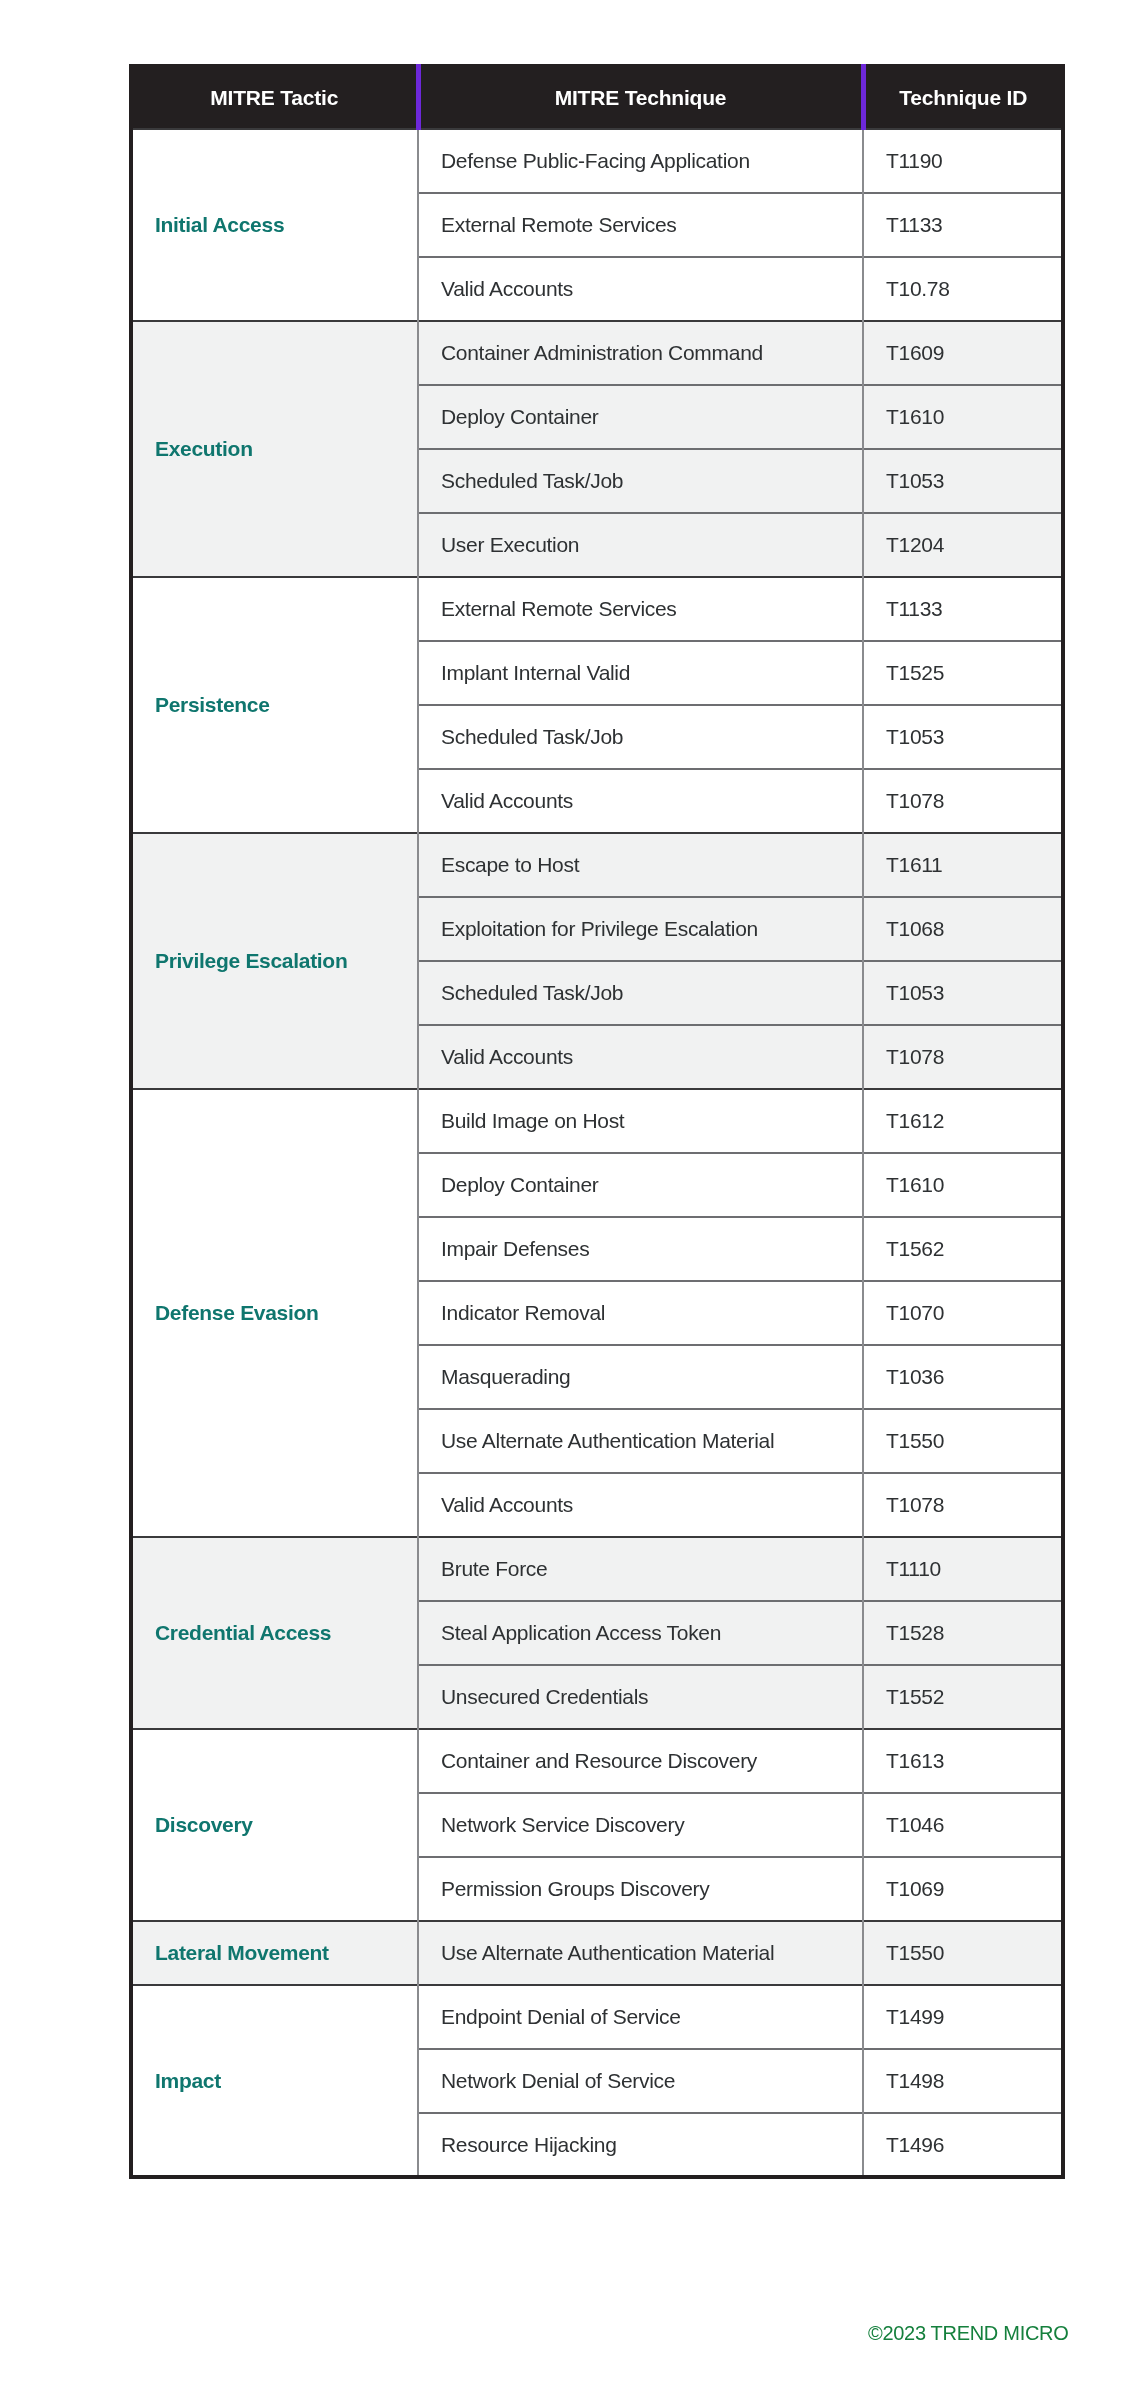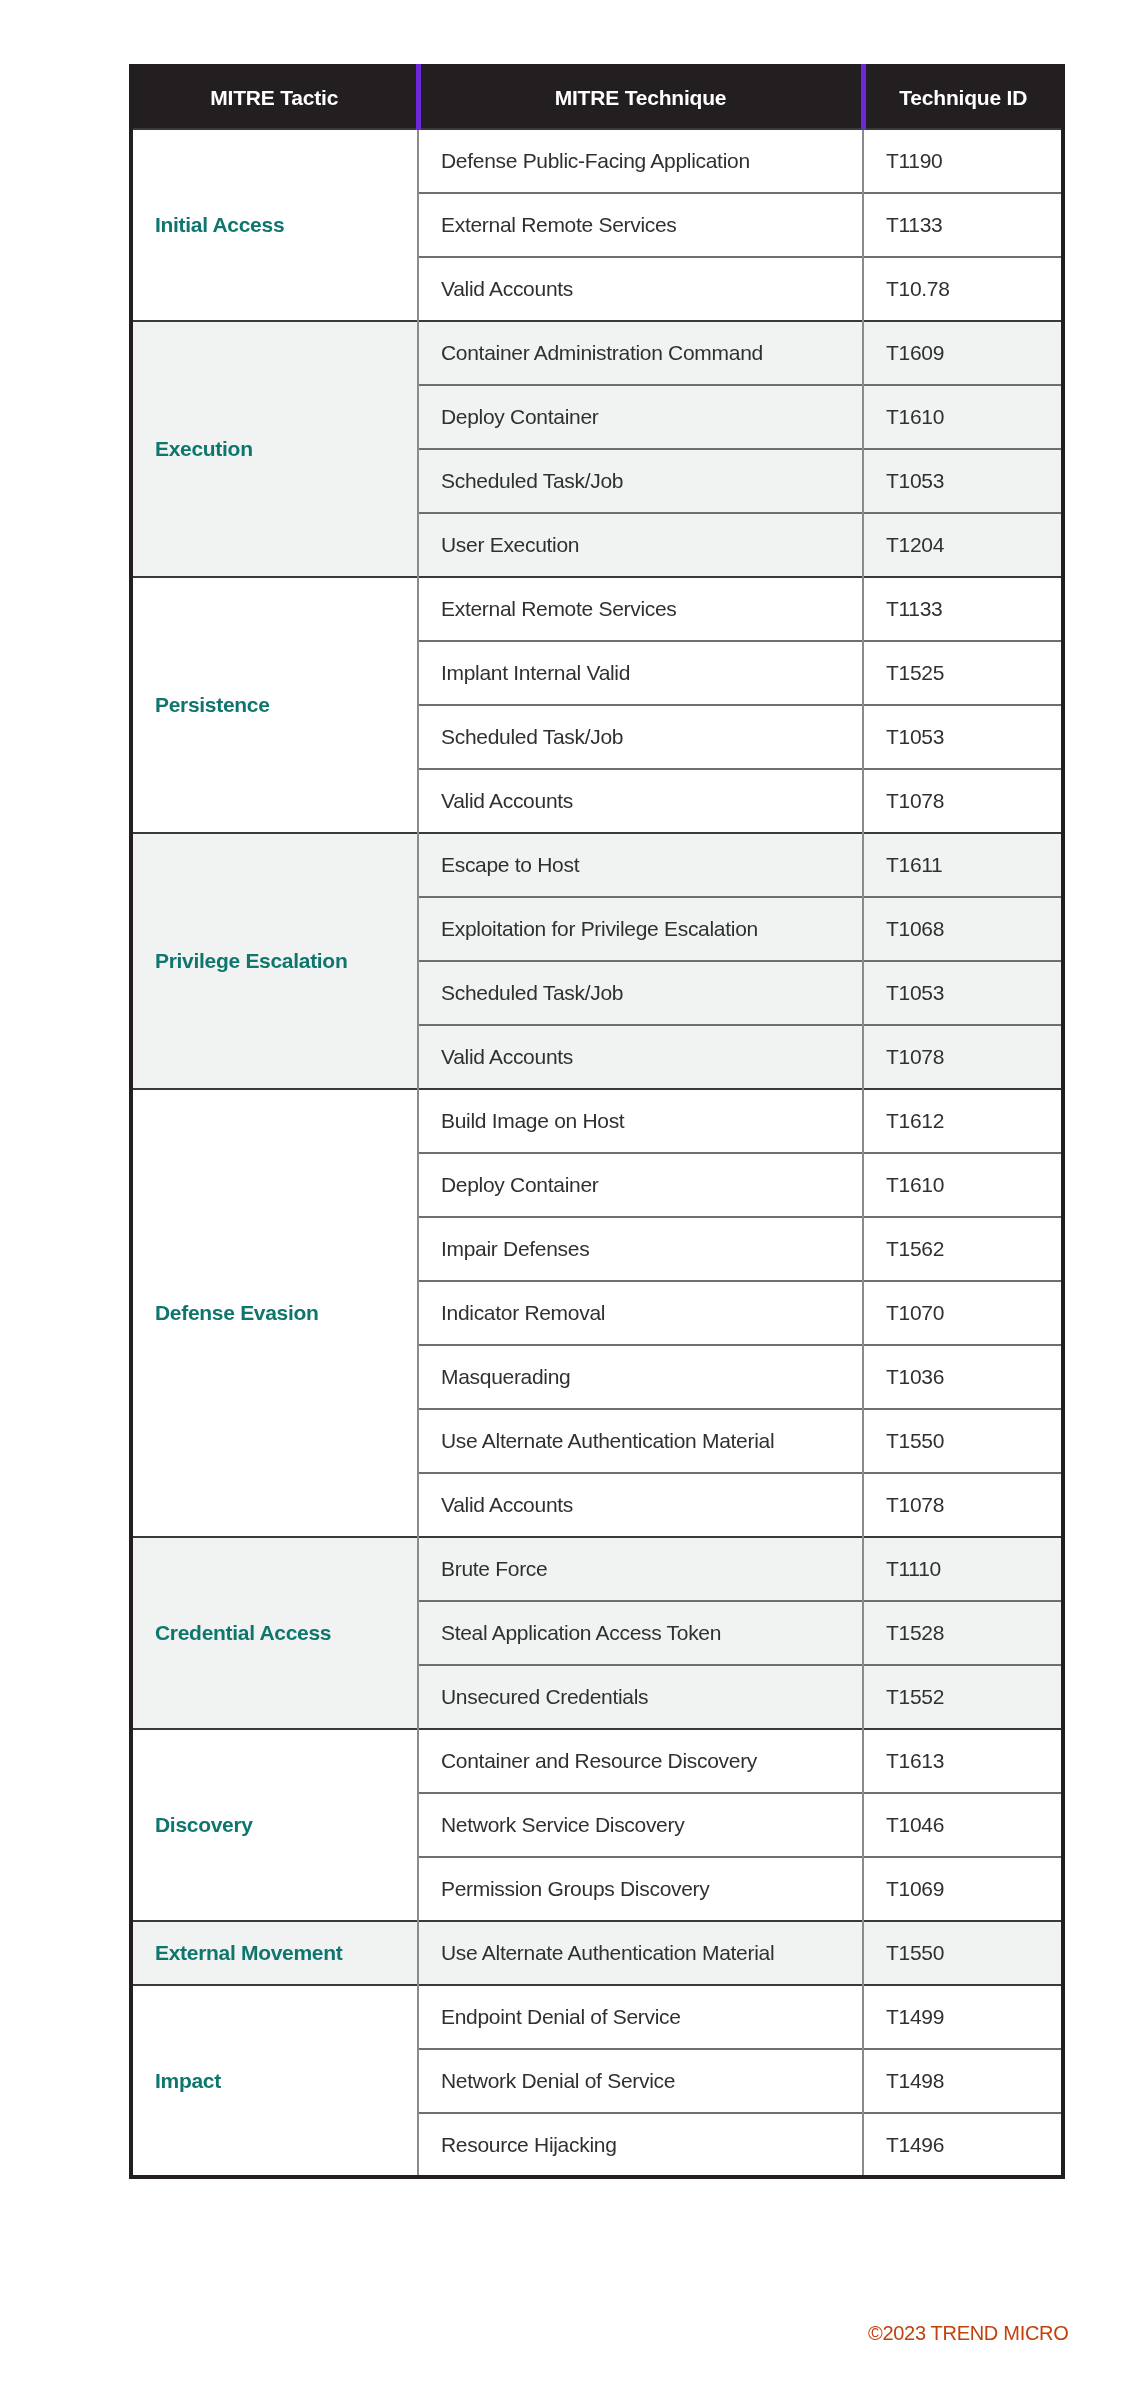--- a/index.html
+++ b/index.html
@@ -62,21 +62,21 @@
     }
     tbody tr.group-start td {
       border-top: 2px solid #3a3a3c;
     }
     tbody tr.shade td { background: #f1f2f2; }
     .footer {
       position: absolute;
       left: 868px;
       top: 2322px;
       font-size: 20px;
-      color: #c2410c;
+      color: #15803d;
       letter-spacing: -0.3px;
     }
   </style>
 </head>
 <body>
 
 <div class="table-wrap">
   <table class="mitre">
     <colgroup>
       <col class="c1">
@@ -204,21 +204,21 @@
         </tr>
         <tr>
           <td>Network Service Discovery</td>
           <td>T1046</td>
         </tr>
         <tr>
           <td>Permission Groups Discovery</td>
           <td>T1069</td>
         </tr>
         <tr class="shade group-start">
-          <td class="tactic" rowspan="1">External Movement</td>
+          <td class="tactic" rowspan="1">Lateral Movement</td>
           <td>Use Alternate Authentication Material</td>
           <td>T1550</td>
         </tr>
         <tr class="group-start">
           <td class="tactic" rowspan="3">Impact</td>
           <td>Endpoint Denial of Service</td>
           <td>T1499</td>
         </tr>
         <tr>
           <td>Network Denial of Service</td>

